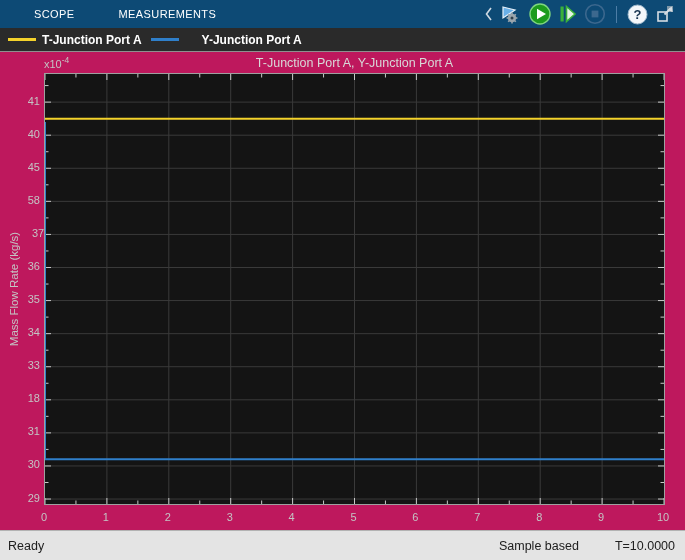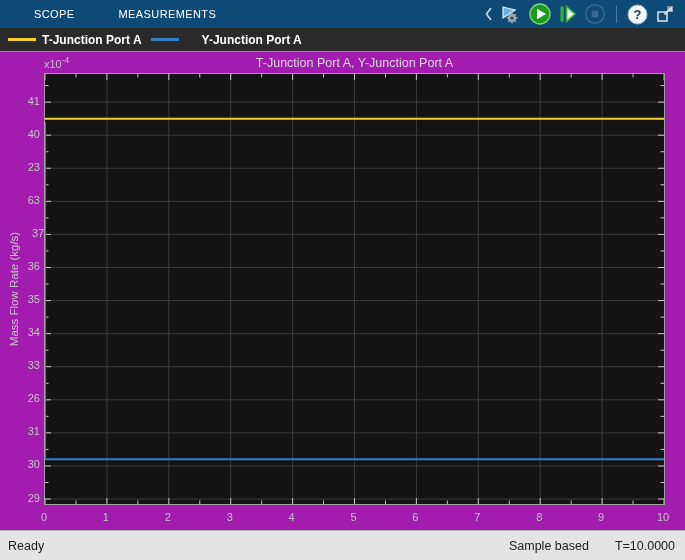--- a/index.html
+++ b/index.html
@@ -31,21 +31,21 @@
   #legend {
     height:24px; background:#2a2a2a; display:flex; align-items:center;
     padding-left:8px; border-bottom:1px solid #8f8f8f;
   }
   .legend-item { display:flex; align-items:center; }
   .legend-item + .legend-item { margin-left:9px;gap:17px; }
   .legend-line { width:28px; height:3px; margin-right:6px; }
   .legend-label { color:#ffffff; font-size:12px; font-weight:bold; white-space:nowrap; }
 
   
-  #plot-panel { position:relative; height:478px; background:#a21caf; }
+  #plot-panel { position:relative; height:478px; background:#be185d; }
   #axes {
     position:absolute; left:44px; top:21px; width:621px; height:432px;
     background:#141414; border:1px solid #a0a0a0;
   }
   #axes svg { display:block; }
   #chart-title {
     position:absolute; left:44px; top:4px; width:621px; text-align:center;
     color:#d8d8d8; font-size:12.5px; white-space:nowrap;
   }
   #multiplier {
@@ -64,21 +64,21 @@
     position:absolute; width:40px; text-align:center;
     color:#c4c4c4; font-size:11px; height:13px; line-height:13px; top:459px;
   }
 
   
   #statusbar {
     height:30px; background:#e4e4e4; border-top:1px solid #b3b3b3;
     display:flex; align-items:center; font-size:12.5px; color:#202020;text-align:right;
   }
   #status-left { margin-left:8px; }
-  #status-right { margin-left:auto; margin-right:10px; display:flex; gap:26px; }
+  #status-right { margin-left:auto; margin-right:10px; display:flex; gap:36px; }
 </style>
 </head>
 <body>
 
 <div id="window">
 
   <div id="toolstrip">
     <div class="tab first">SCOPE</div>
     <div class="tab">MEASUREMENTS</div>
 
@@ -275,28 +275,28 @@
           <line x1="0" y1="11.576923076923125" x2="3.5" y2="11.576923076923125" stroke="#c9c9c9" stroke-width="1"></line>
           <line x1="619" y1="11.576923076923125" x2="615.5" y2="11.576923076923125" stroke="#c9c9c9" stroke-width="1"></line>
           <polyline points="0.0,44.7 619.0,44.7" fill="none" stroke="#f4d22b" stroke-width="2"></polyline>
           <polyline points="0.0,48.0 0.0,385.3 619.0,385.3" fill="none" stroke="#2f7fca" stroke-width="2"></polyline>
         </svg>
       </div>
     <div id="tick-labels">
         <div class="ytick-label" style="top: 439.538px;">29</div>
         <div class="ytick-label" style="top: 406.462px;">30</div>
         <div class="ytick-label" style="top: 373.385px;">31</div>
-        <div class="ytick-label" style="top: 340.308px;">26</div>
+        <div class="ytick-label" style="top: 340.308px;">18</div>
         <div class="ytick-label" style="top: 307.231px;">33</div>
         <div class="ytick-label" style="top: 274.154px;">34</div>
         <div class="ytick-label" style="top: 241.077px;">35</div>
         <div class="ytick-label" style="top: 208px;">36</div>
         <div class="ytick-label" style="top: 174.923px; padding-left: 32px;">37</div>
-        <div class="ytick-label" style="top: 141.846px;">63</div>
-        <div class="ytick-label" style="top: 108.769px;">23</div>
+        <div class="ytick-label" style="top: 141.846px;">58</div>
+        <div class="ytick-label" style="top: 108.769px;">45</div>
         <div class="ytick-label" style="top: 75.6923px;">40</div>
         <div class="ytick-label" style="top: 42.6154px;">41</div>
         <div class="xtick-label" style="left: 24px;">0</div>
         <div class="xtick-label" style="left: 85.9px;">1</div>
         <div class="xtick-label" style="left: 147.8px;">2</div>
         <div class="xtick-label" style="left: 209.7px;">3</div>
         <div class="xtick-label" style="left: 271.6px;">4</div>
         <div class="xtick-label" style="left: 333.5px;">5</div>
         <div class="xtick-label" style="left: 395.4px;">6</div>
         <div class="xtick-label" style="left: 457.3px;">7</div>

